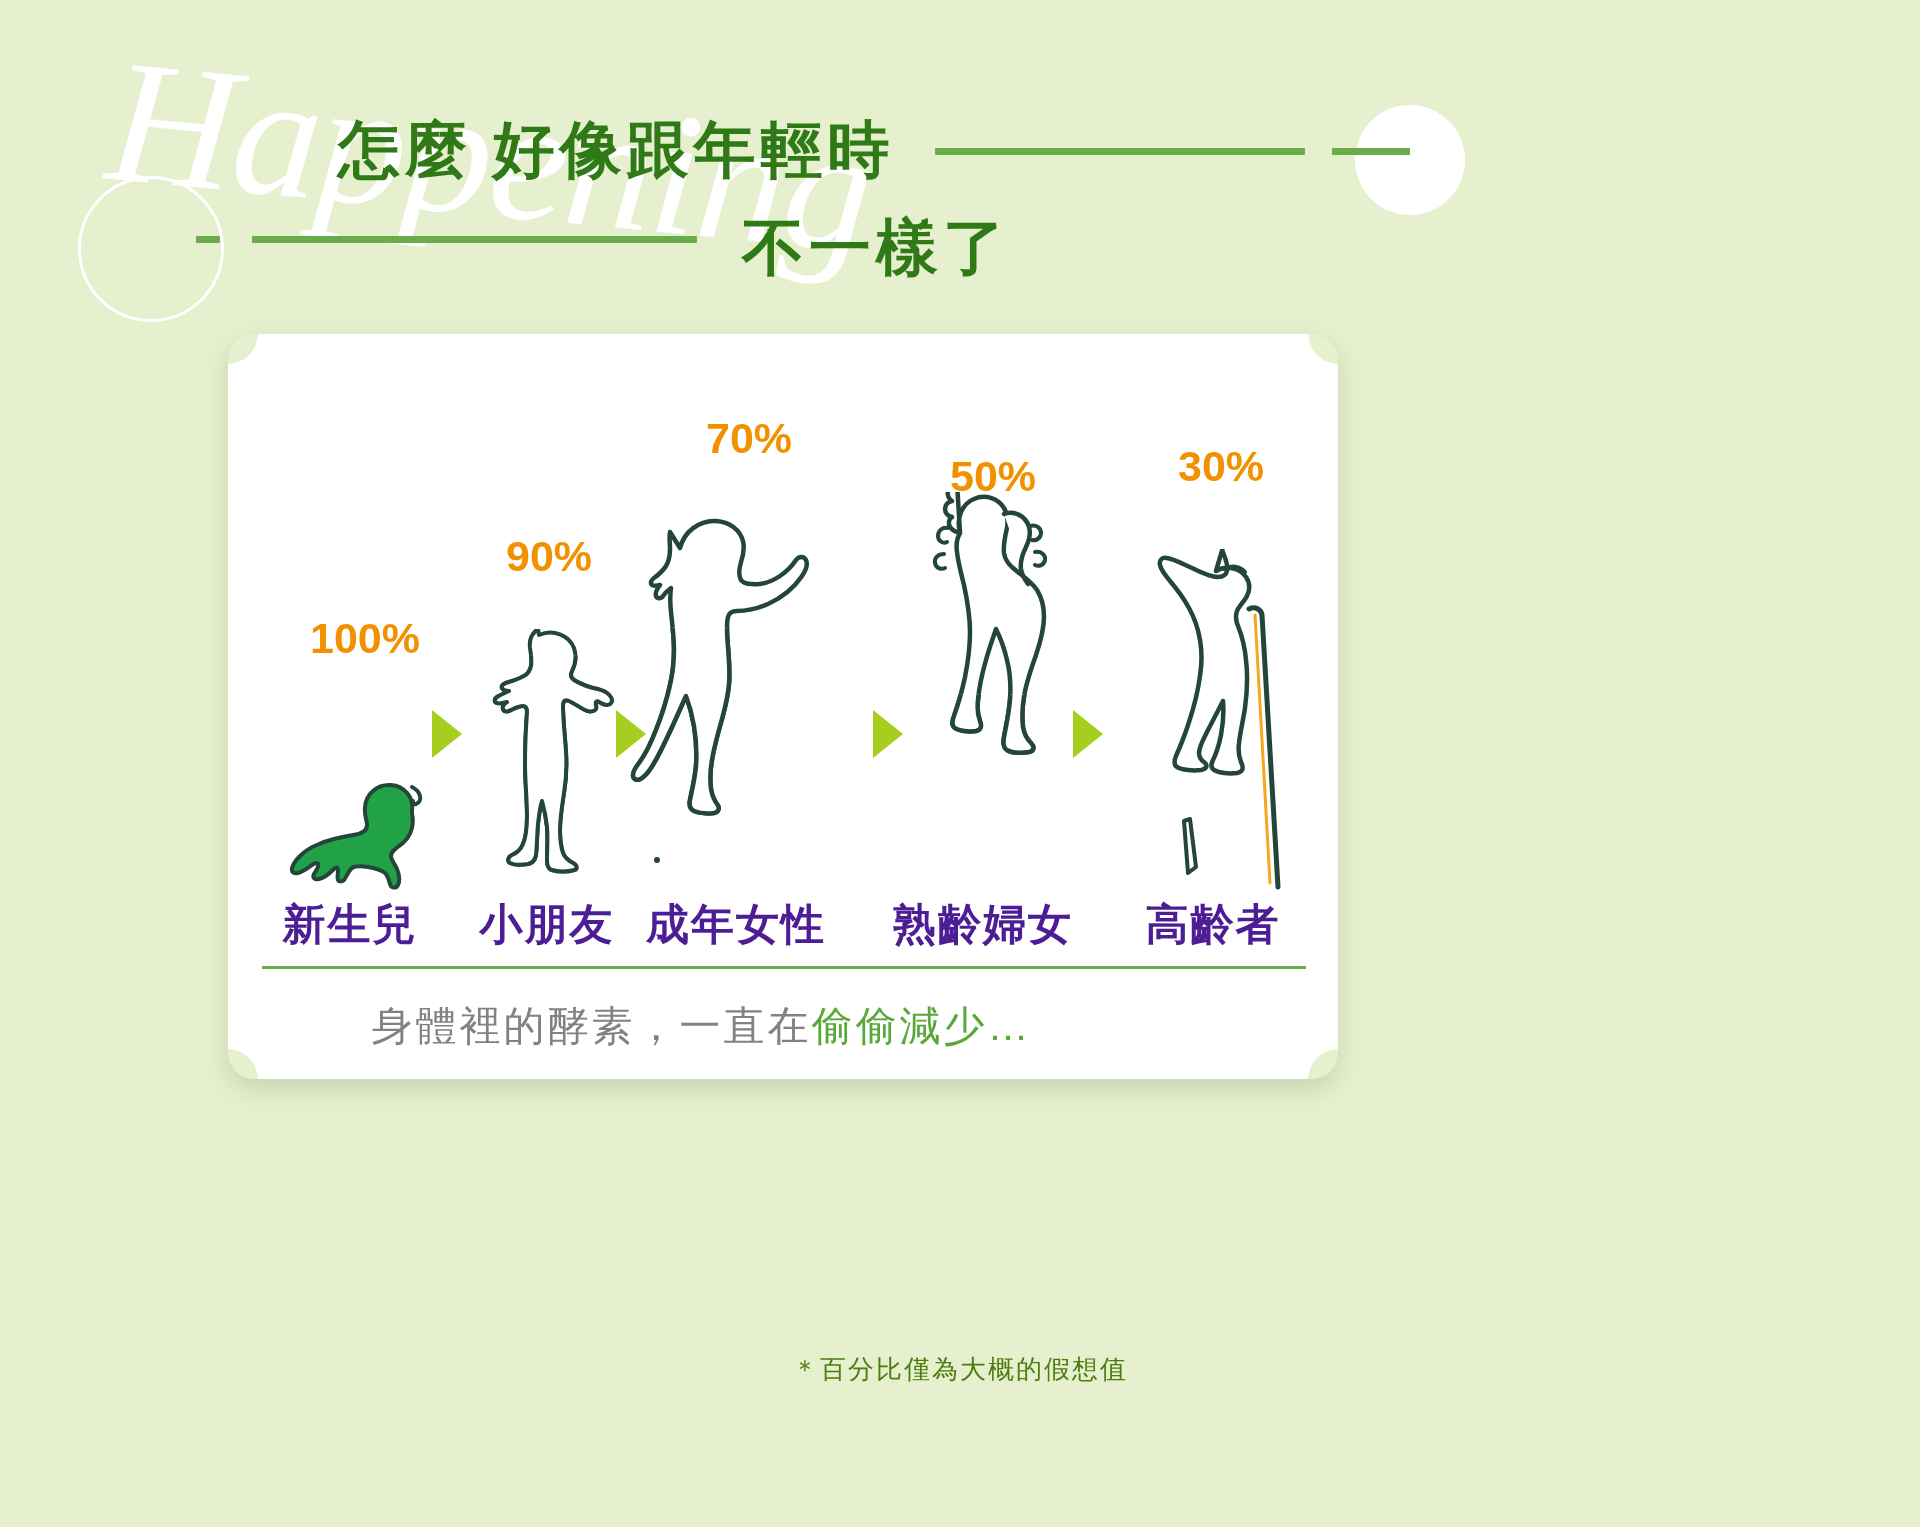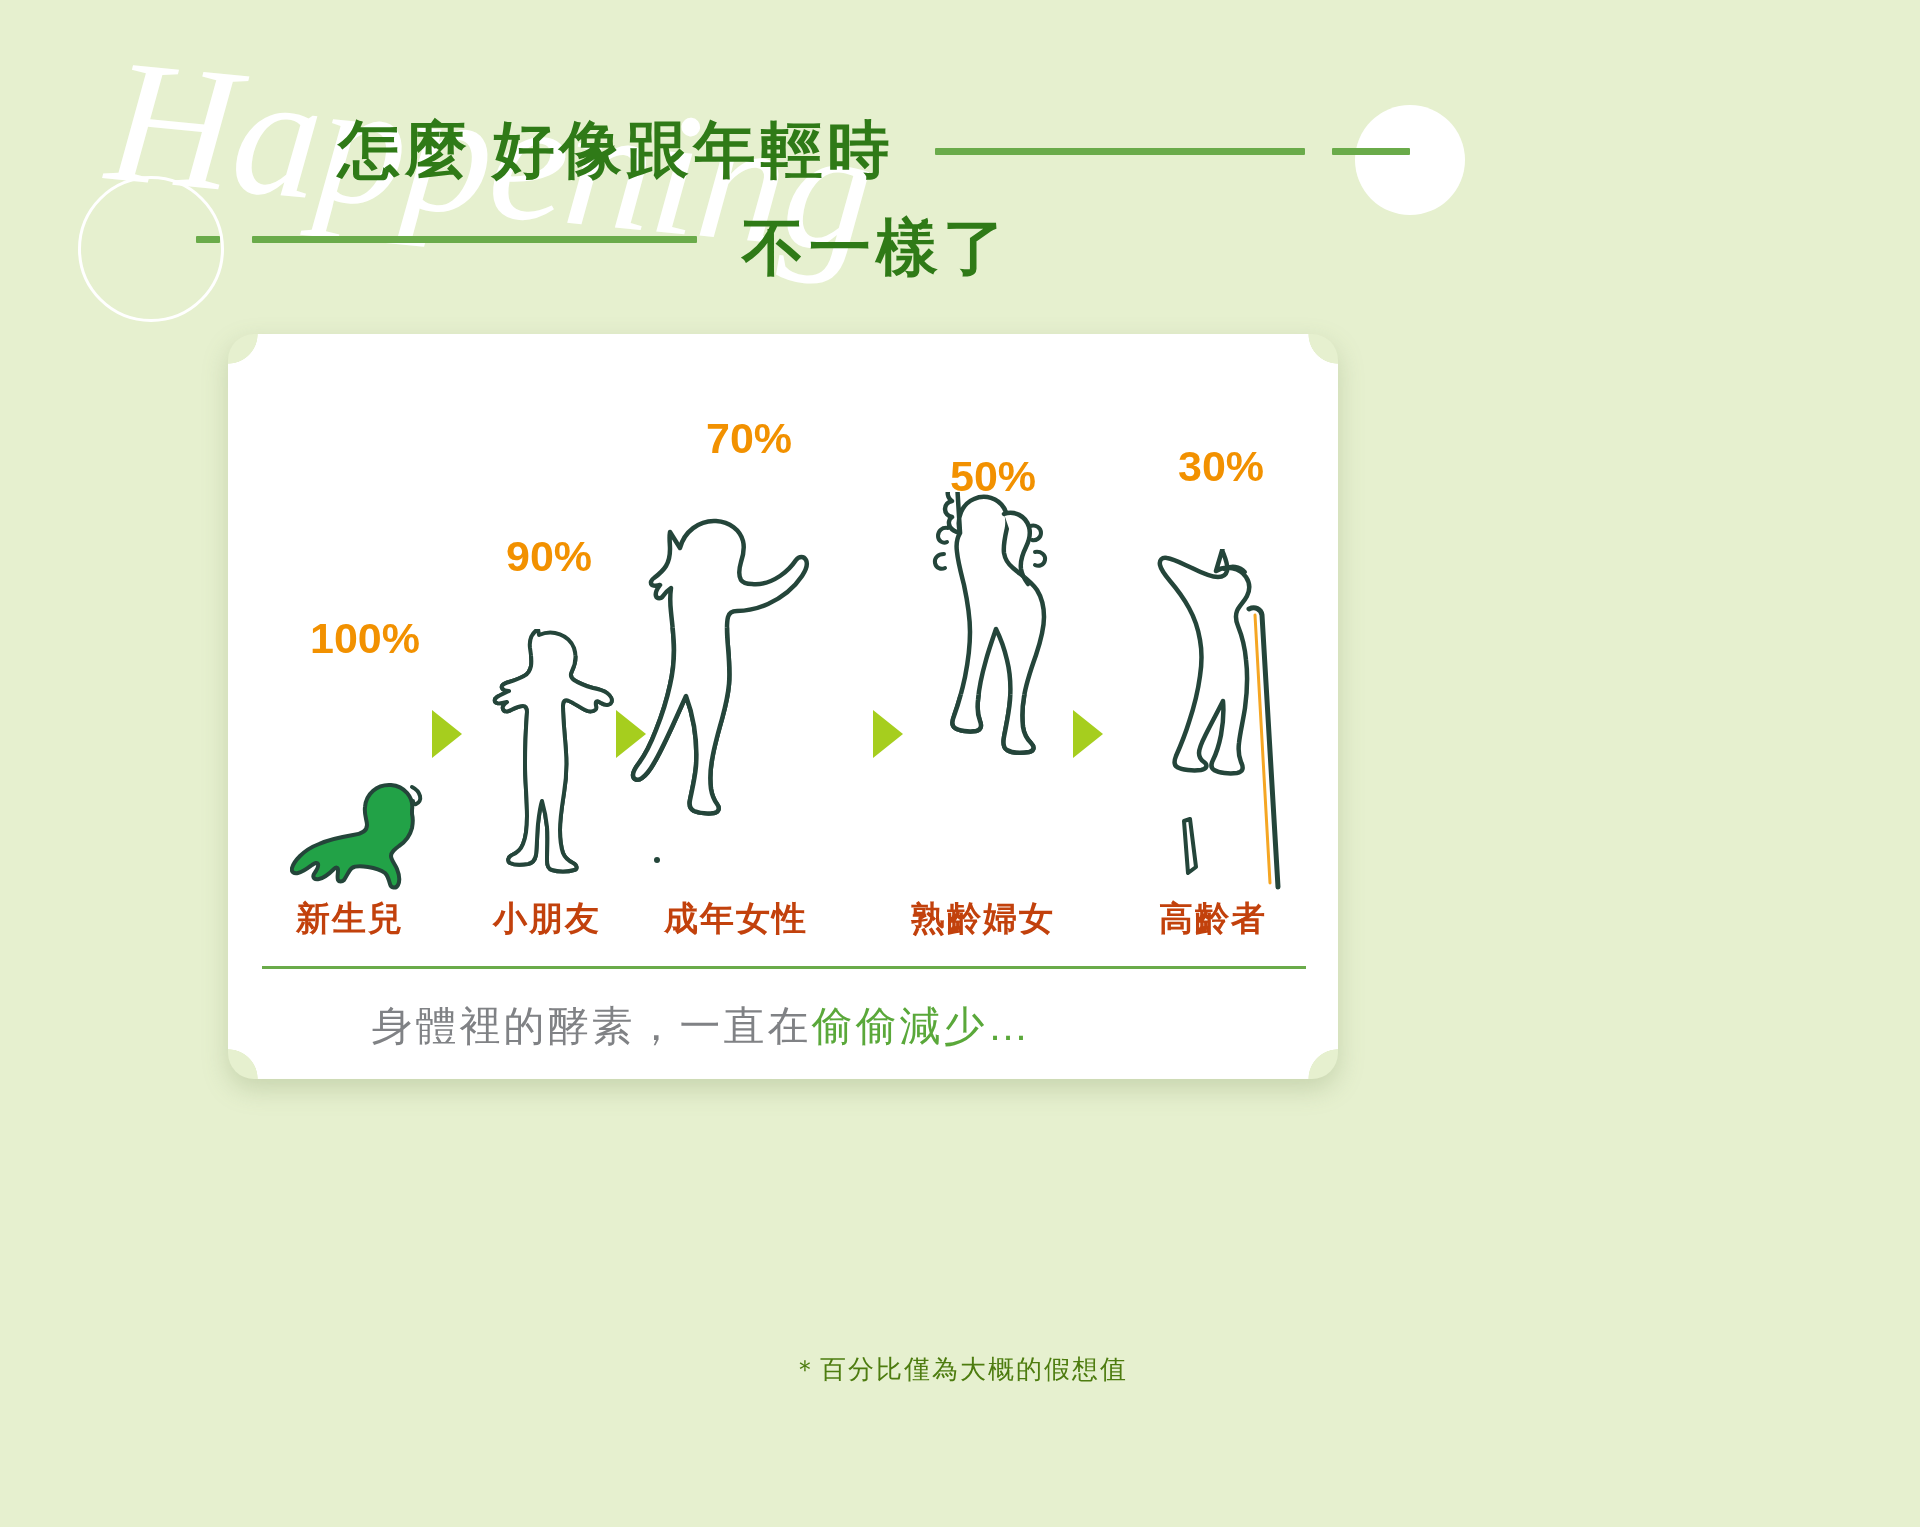--- a/index.html
+++ b/index.html
@@ -88,22 +88,22 @@
     font-family:"Liberation Sans","DejaVu Sans",sans-serif;
     font-weight:700;
     font-size:43px;
     color:#f29100;
     white-space:nowrap;
   }
   .fig-label{
     position:absolute;
     font-family:"Liberation Sans","DejaVu Sans",sans-serif;
     font-weight:700;
-    font-size:34px;
-    color:#c2410c;
+    font-size:43px;
+    color:#4c1d95;
     letter-spacing:2px;
     white-space:nowrap;
     top:562px;
     text-align:center;
   }
   .arrow{
     position:absolute;
     width:0;height:0;
     border-top:24px solid transparent;
     border-bottom:24px solid transparent;

